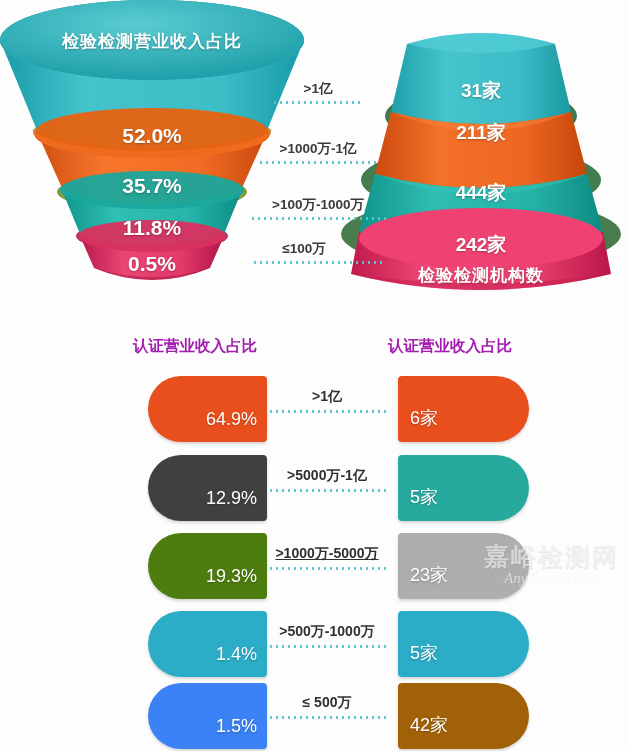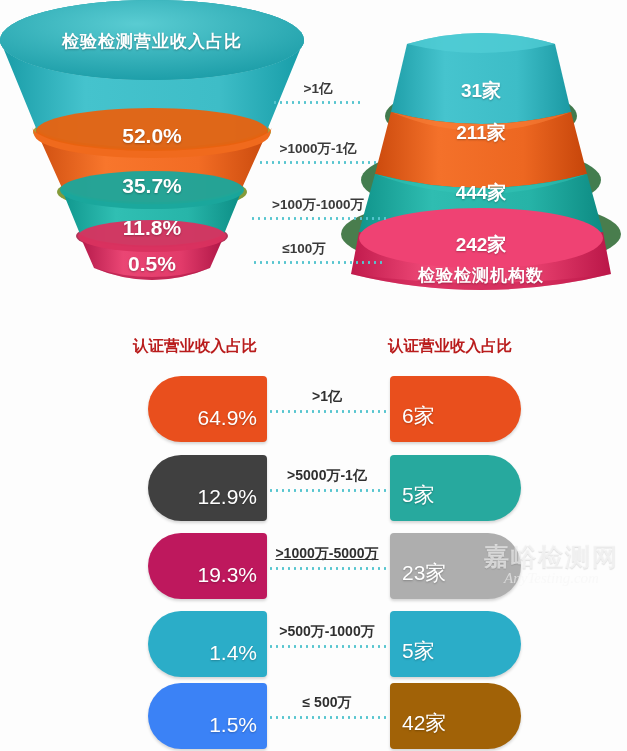--- a/index.html
+++ b/index.html
@@ -32,40 +32,40 @@
     white-space:nowrap;text-align:center;
   }
   .dotline{
     position:absolute;height:3px;
     background-image:radial-gradient(circle,#57c5cf 0 1.1px,transparent 1.3px);
     background-size:6px 3px;background-repeat:repeat-x;
   }
 
   
   .col-head{
-    position:absolute;color:#b91c1c;font-size:15.5px;font-weight:bold;
+    position:absolute;color:#a21caf;font-size:15.5px;font-weight:bold;
     white-space:nowrap;
   }
   .bar{
     position:absolute;height:66px;
     box-shadow:0 2px 3px rgba(0,0,0,.16);
     box-sizing:border-box;
   }
   .bar.left{
     width:119px;left:148px;
     border-radius:33px 4px 4px 33px;
     text-align:right;
   }
   .bar.right{
-    width:131px;left:390px;
+    width:131px;left:398px;
     border-radius:4px 33px 33px 4px;
     text-align:center;
   }
   .bar span{
-    position:absolute;bottom:12px;color:#ffffff;font-size:21px;
+    position:absolute;bottom:12px;color:#ffffff;font-size:18px;
     text-shadow:0 1px 2px rgba(0,0,0,.25);white-space:nowrap;
   }
   .bar.left span{right:10px;}
   .bar.right span{left:12px;}
 
   .row-label{
     position:absolute;left:266px;width:122px;text-align:center;
     color:#2f2f2f;font-size:14px;font-weight:bold;white-space:nowrap;
   }
   .row-dots{
@@ -243,21 +243,21 @@
 
   <div class="bar left" style="top:455px;background:#404040;">
     <span>12.9%</span>
   </div>
   <div class="row-label" style="top:467px;">&gt;5000万-1亿</div>
   <div class="row-dots" style="top:489px;"></div>
   <div class="bar right" style="top:455px;background:#27a99e;">
     <span>5家</span>
   </div>
 
-  <div class="bar left" style="top:533px;background:#be185d;">
+  <div class="bar left" style="top:533px;background:#4d7c0f;">
     <span>19.3%</span>
   </div>
   <div class="row-label" style="top:545px;text-decoration:underline;">&gt;1000万-5000万</div>
   <div class="row-dots" style="top:567px;"></div>
   <div class="bar right" style="top:533px;background:#aeaeae;">
     <span>23家</span>
   </div>
 
   <div class="bar left" style="top:611px;background:#2badc8;">
     <span>1.4%</span>

